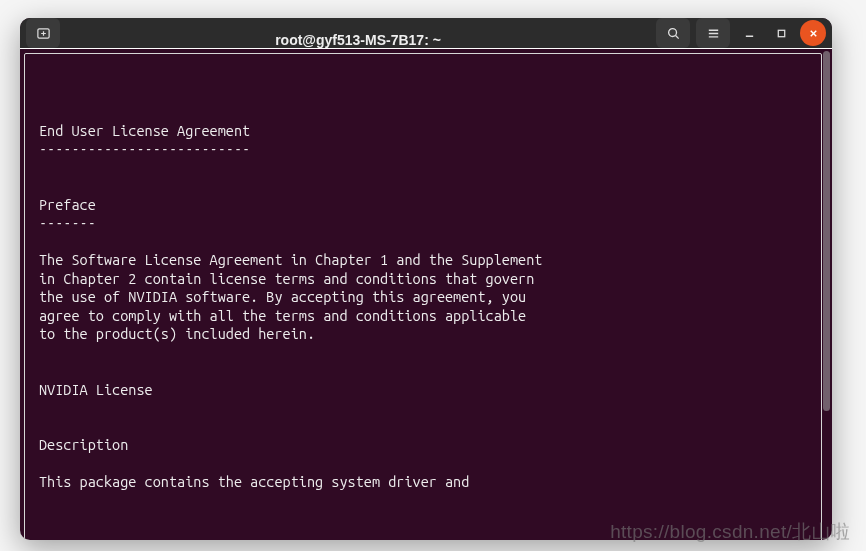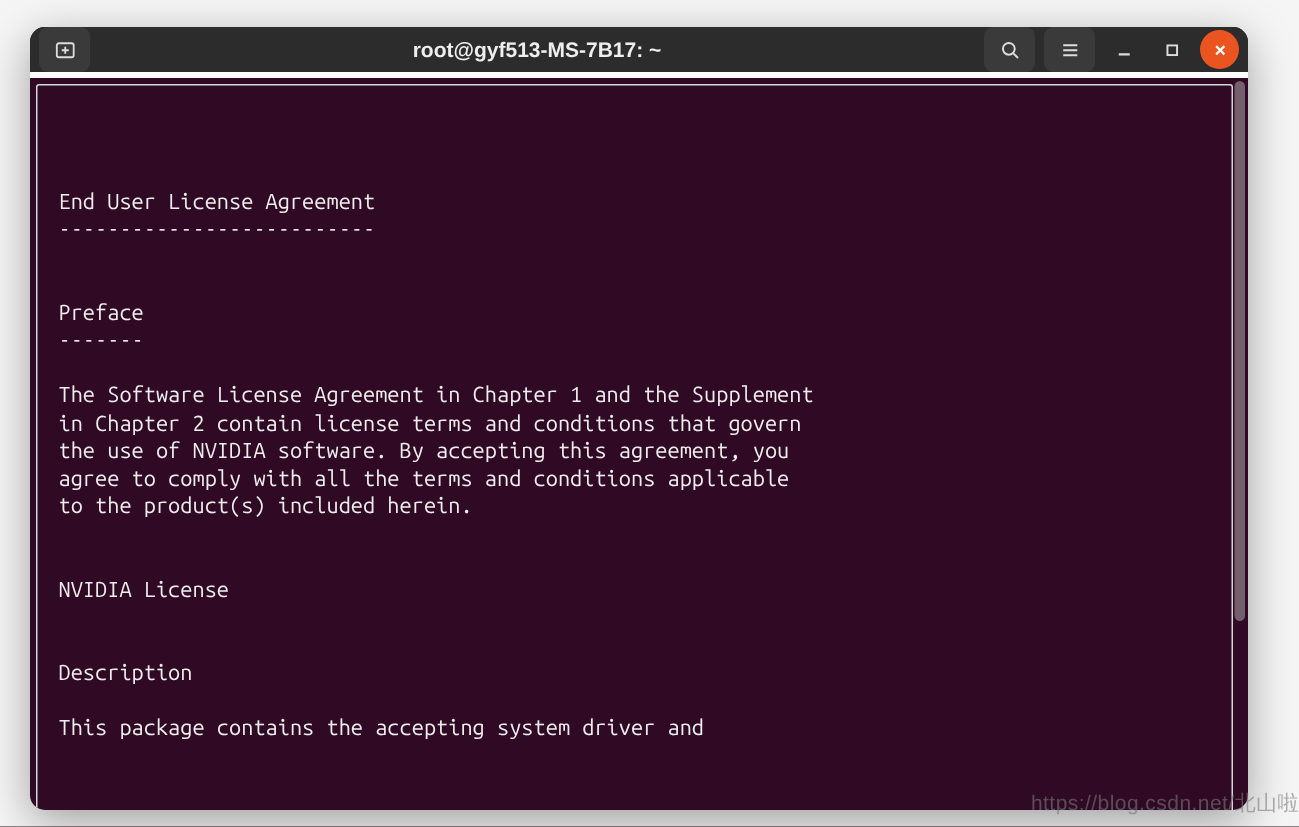--- a/index.html
+++ b/index.html
@@ -20,24 +20,24 @@
       border-radius: 10px;
       box-shadow: 0 8px 30px rgba(0,0,0,0.35);
       overflow: hidden;
       display: flex;
       flex-direction: column;
     }
     .titlebar {
       height: 40px;
       background: #2c2c2c;
       display: flex;
-      align-items: center;
+      align-items: flex-end;
       padding: 0 6px;
       gap: 6px;
-      border-bottom: 4px solid #ffffff;
+      border-bottom: 1px solid #ffffff;
     }
     .tb-btn {
       width: 34px;
       height: 30px;
       border-radius: 6px;
       background: #3a3a3a;
       display: flex;
       align-items: center;
       justify-content: center;
       color: #ddd;
@@ -114,23 +114,23 @@
     .bottom-prompt {
       padding: 2px 14px 6px 14px;
       font-family: "Ubuntu Mono", "DejaVu Sans Mono", Consolas, monospace;
       font-size: 14.5px;
       line-height: 18.5px;
       color: #eeeeee;
       white-space: pre;
     }
     .watermark {
       position: absolute;
-      right: 0;
+      right: 16px;
       bottom: 6px;
-      font-size: 14px;
+      font-size: 19px;
       color: rgba(120,120,120,0.6);
       font-family: sans-serif;
       letter-spacing: 0.3px;
     }
   </style>
 </head>
 <body>
 
 <div class="window">
 

